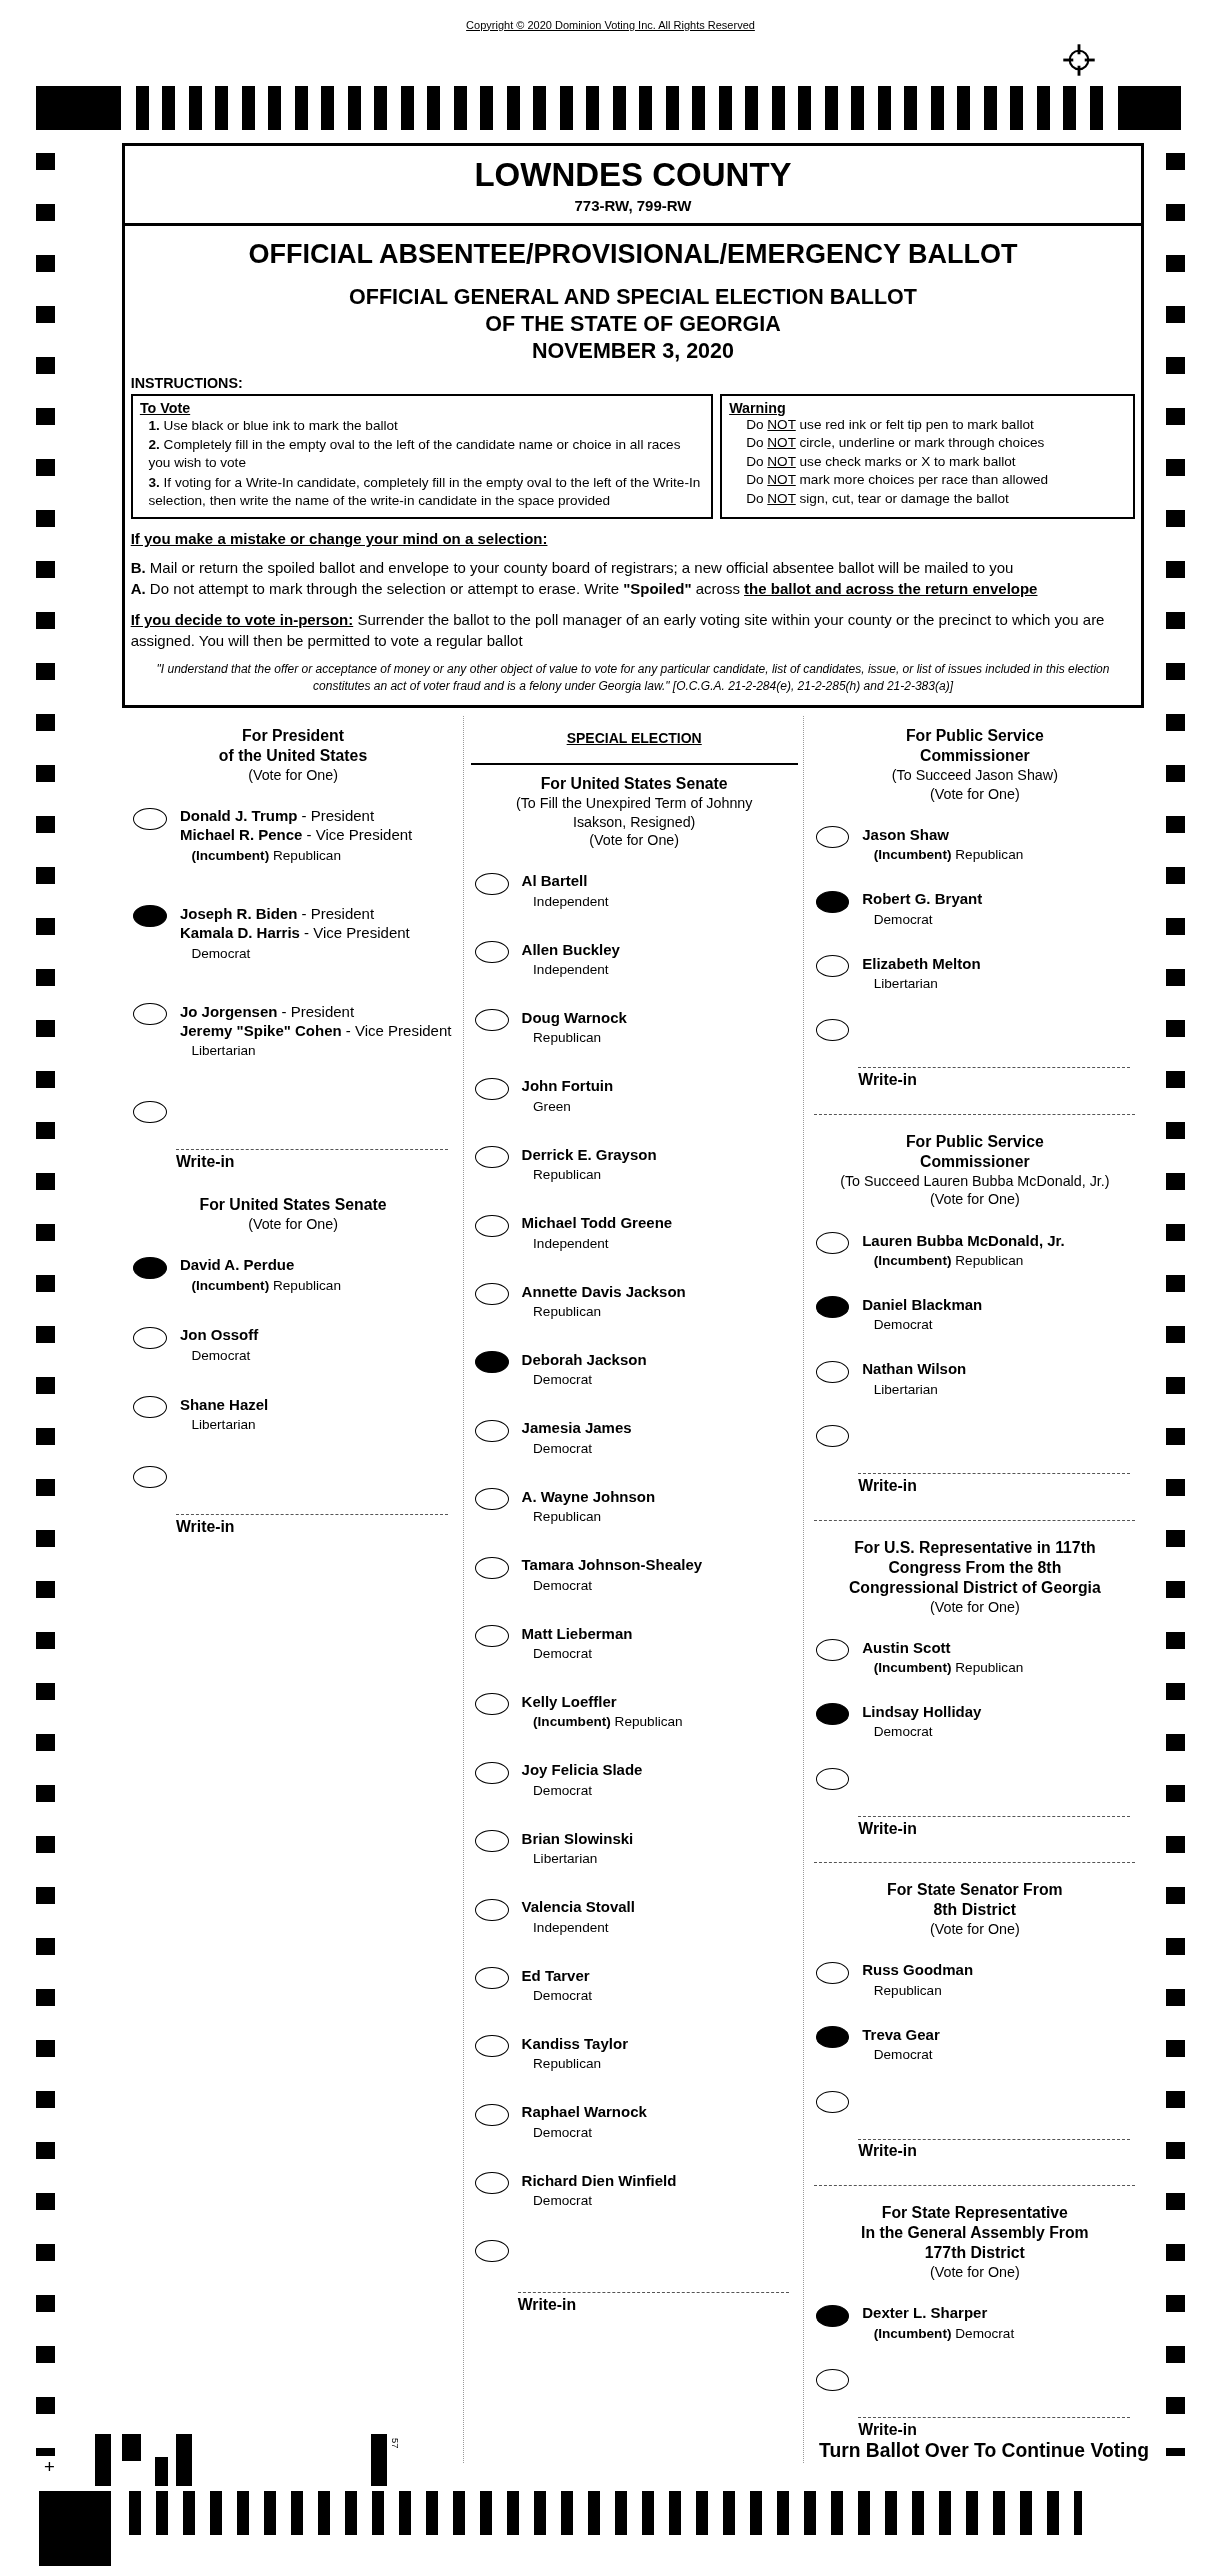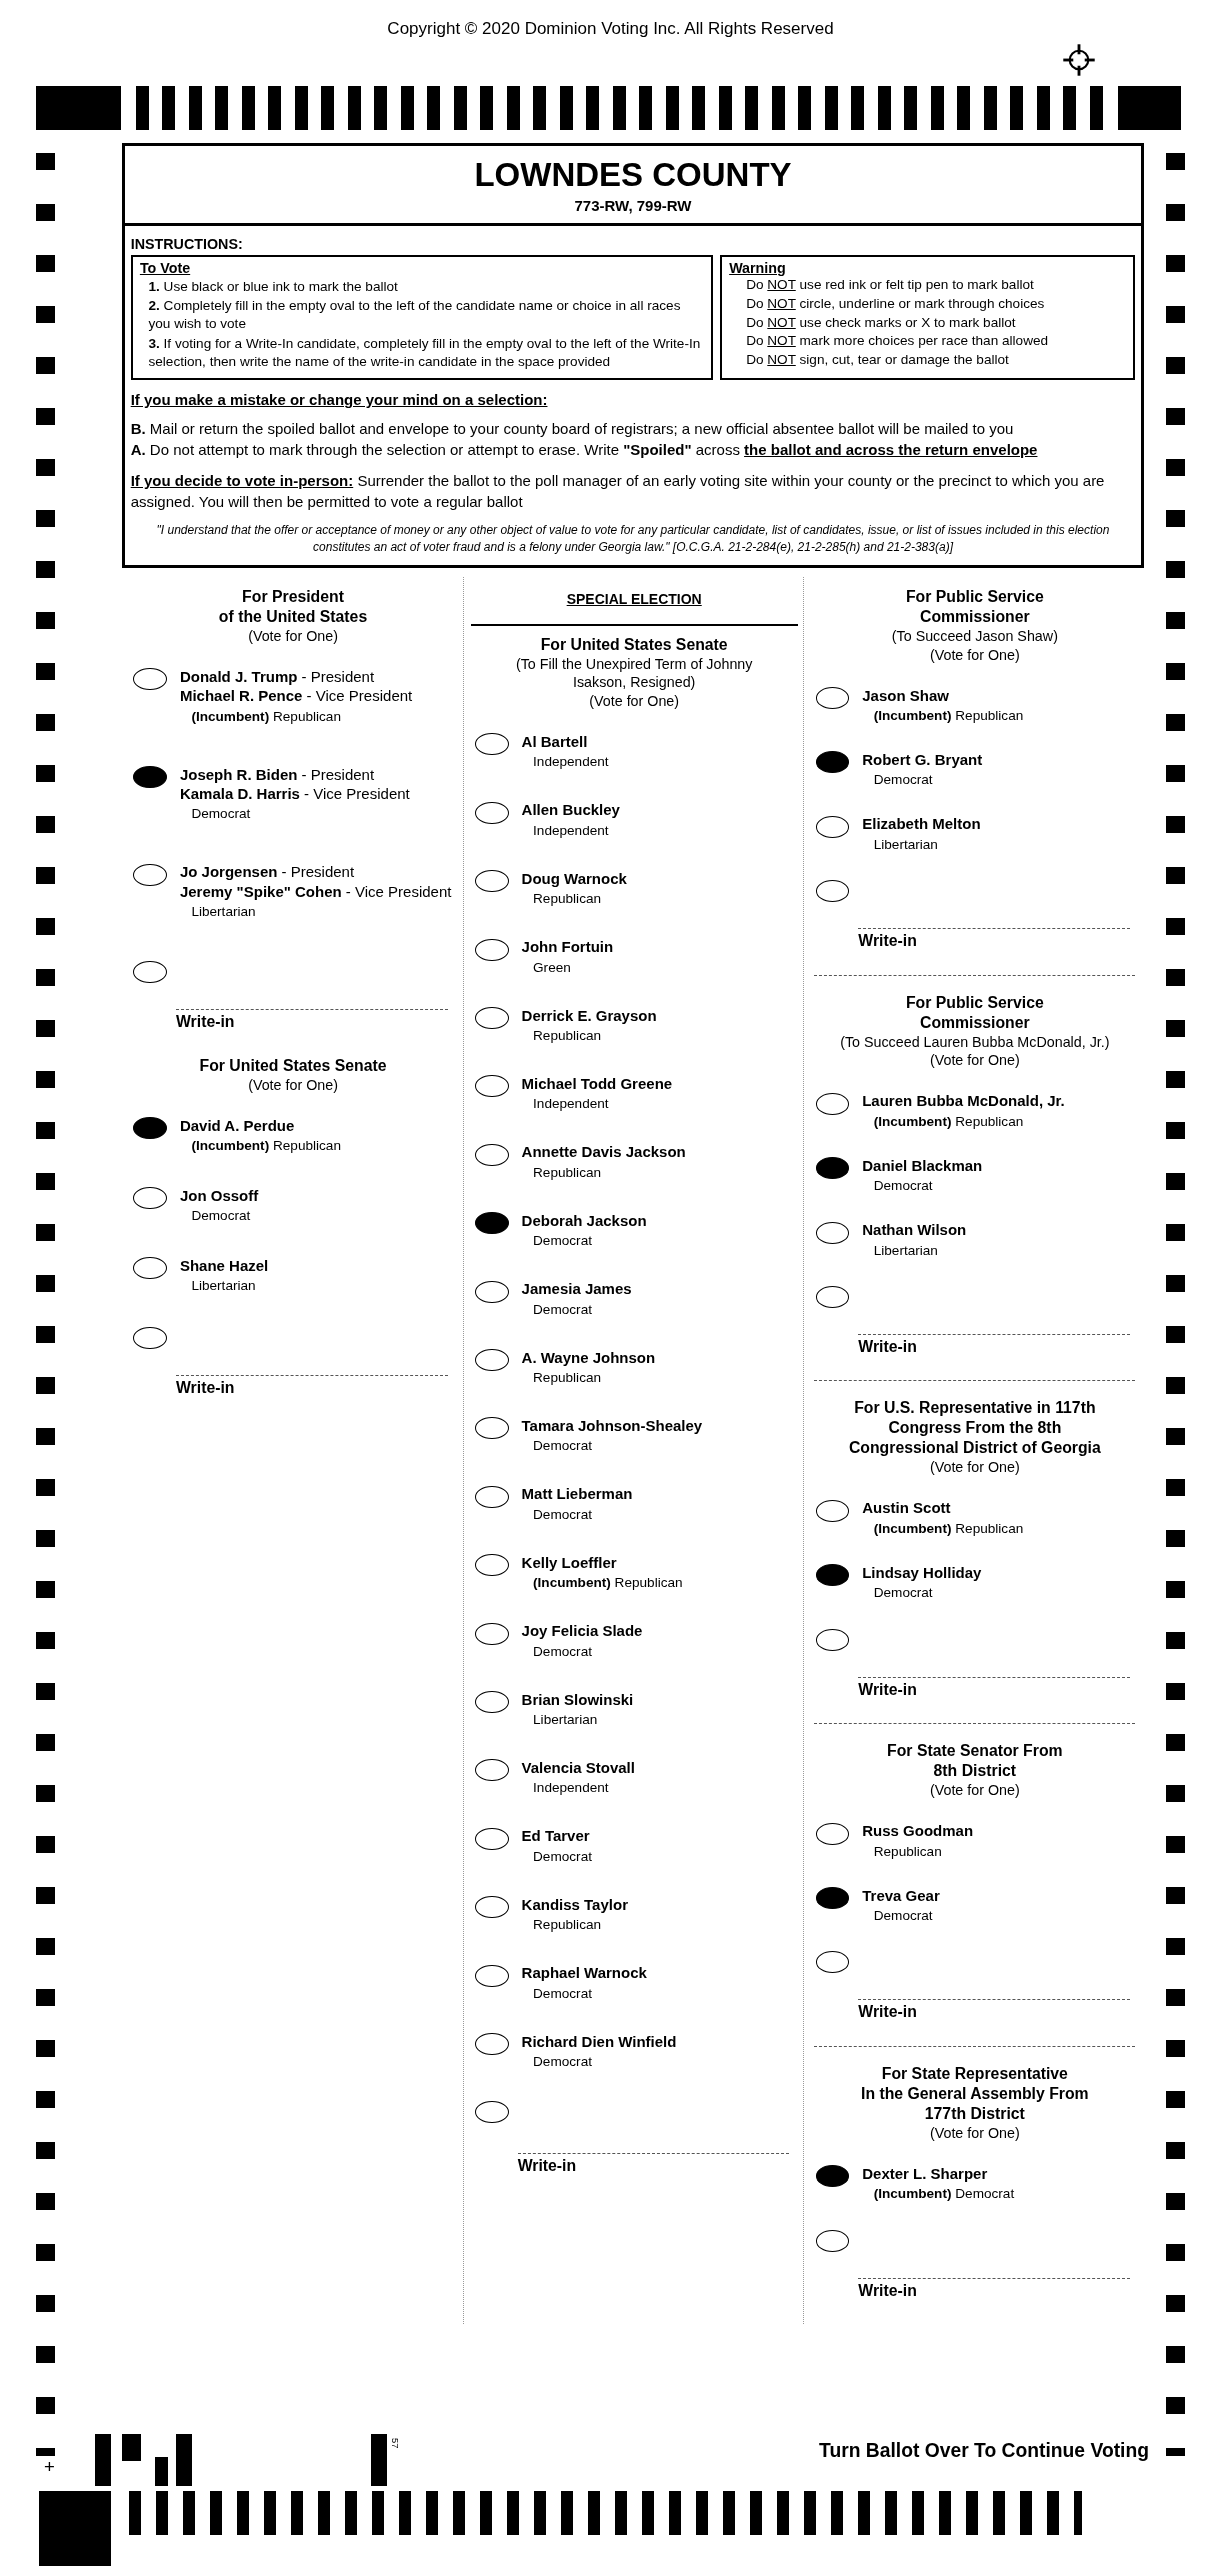--- a/index.html
+++ b/index.html
@@ -2,21 +2,21 @@
 <html style="font-size:11.5px"><head>
 <meta charset="utf-8">
 <style>
   html,body{margin:0;padding:0;background:#fff;}
   #page{position:relative;width:1221px;height:2576px;background:#fff;color:#000;
         font-family:"Liberation Sans",sans-serif;overflow:hidden;}
   .b{font-weight:bold;}
   .u{text-decoration:underline;}
 
   
-  #copyright{position:absolute;top:18.6px;left:0;width:1221px;text-align:center;font-size:17px;}
+  #copyright{position:absolute;top:18.6px;left:0;width:1221px;text-align:center;font-size:11px;text-decoration:underline;}
   #crosshair{position:absolute;left:1059px;top:40px;}
   #top-cap-left{position:absolute;top:86px;left:36px;width:85px;height:44px;background:#000;}
   #top-timing{position:absolute;top:86px;left:136px;width:969px;height:44px;
       background:repeating-linear-gradient(90deg,#000 0 13px,transparent 13px 26.5px);}
   #top-cap-right{position:absolute;top:86px;left:1118px;width:63px;height:44px;background:#000;}
   #left-squares{position:absolute;top:153px;left:36px;width:19.3px;height:2303px;
       background:repeating-linear-gradient(180deg,#000 0 17px,transparent 17px 51px);}
   #right-squares{position:absolute;top:153px;left:1166px;width:19.3px;height:2303px;
       background:repeating-linear-gradient(180deg,#000 0 17px,transparent 17px 51px);}
   #bottom-cap-left{position:absolute;top:2491px;left:39px;width:72px;height:75px;background:#000;}
@@ -101,20 +101,28 @@
   <div id="top-cap-right"></div>
   <div id="left-squares"></div>
   <div id="right-squares"></div>
 
   <div id="content">
     <div id="header-box">
       <div id="county-sec">
         <div id="county-title">LOWNDES COUNTY</div>
         <div id="precincts">773-RW, 799-RW</div>
       </div>
+      <div id="title-sec">
+        <div id="ballot-type">OFFICIAL ABSENTEE/PROVISIONAL/EMERGENCY BALLOT</div>
+        <div id="election-lines">
+            <div class="election-line">OFFICIAL GENERAL AND SPECIAL ELECTION BALLOT</div>
+            <div class="election-line">OF THE STATE OF GEORGIA</div>
+            <div class="election-line">NOVEMBER 3, 2020</div>
+          </div>
+      </div>
       <div id="instructions">
         <div id="instr-label">INSTRUCTIONS:</div>
         <div id="instr-boxes">
           <div id="tovote-box">
             <div class="box-title">To Vote</div>
             <div id="tovote-items">
                 <div class="tv-item"><span class="b">1. </span><span>Use black or blue ink to mark the ballot</span></div>
                 <div class="tv-item"><span class="b">2. </span><span>Completely fill in the empty oval to the left of the candidate name or choice in all races you wish to vote</span></div>
                 <div class="tv-item"><span class="b">3. </span><span>If voting for a Write-In candidate, completely fill in the empty oval to the left of the Write-In selection, then write the name of the write-in candidate in the space provided</span></div>
               </div>

